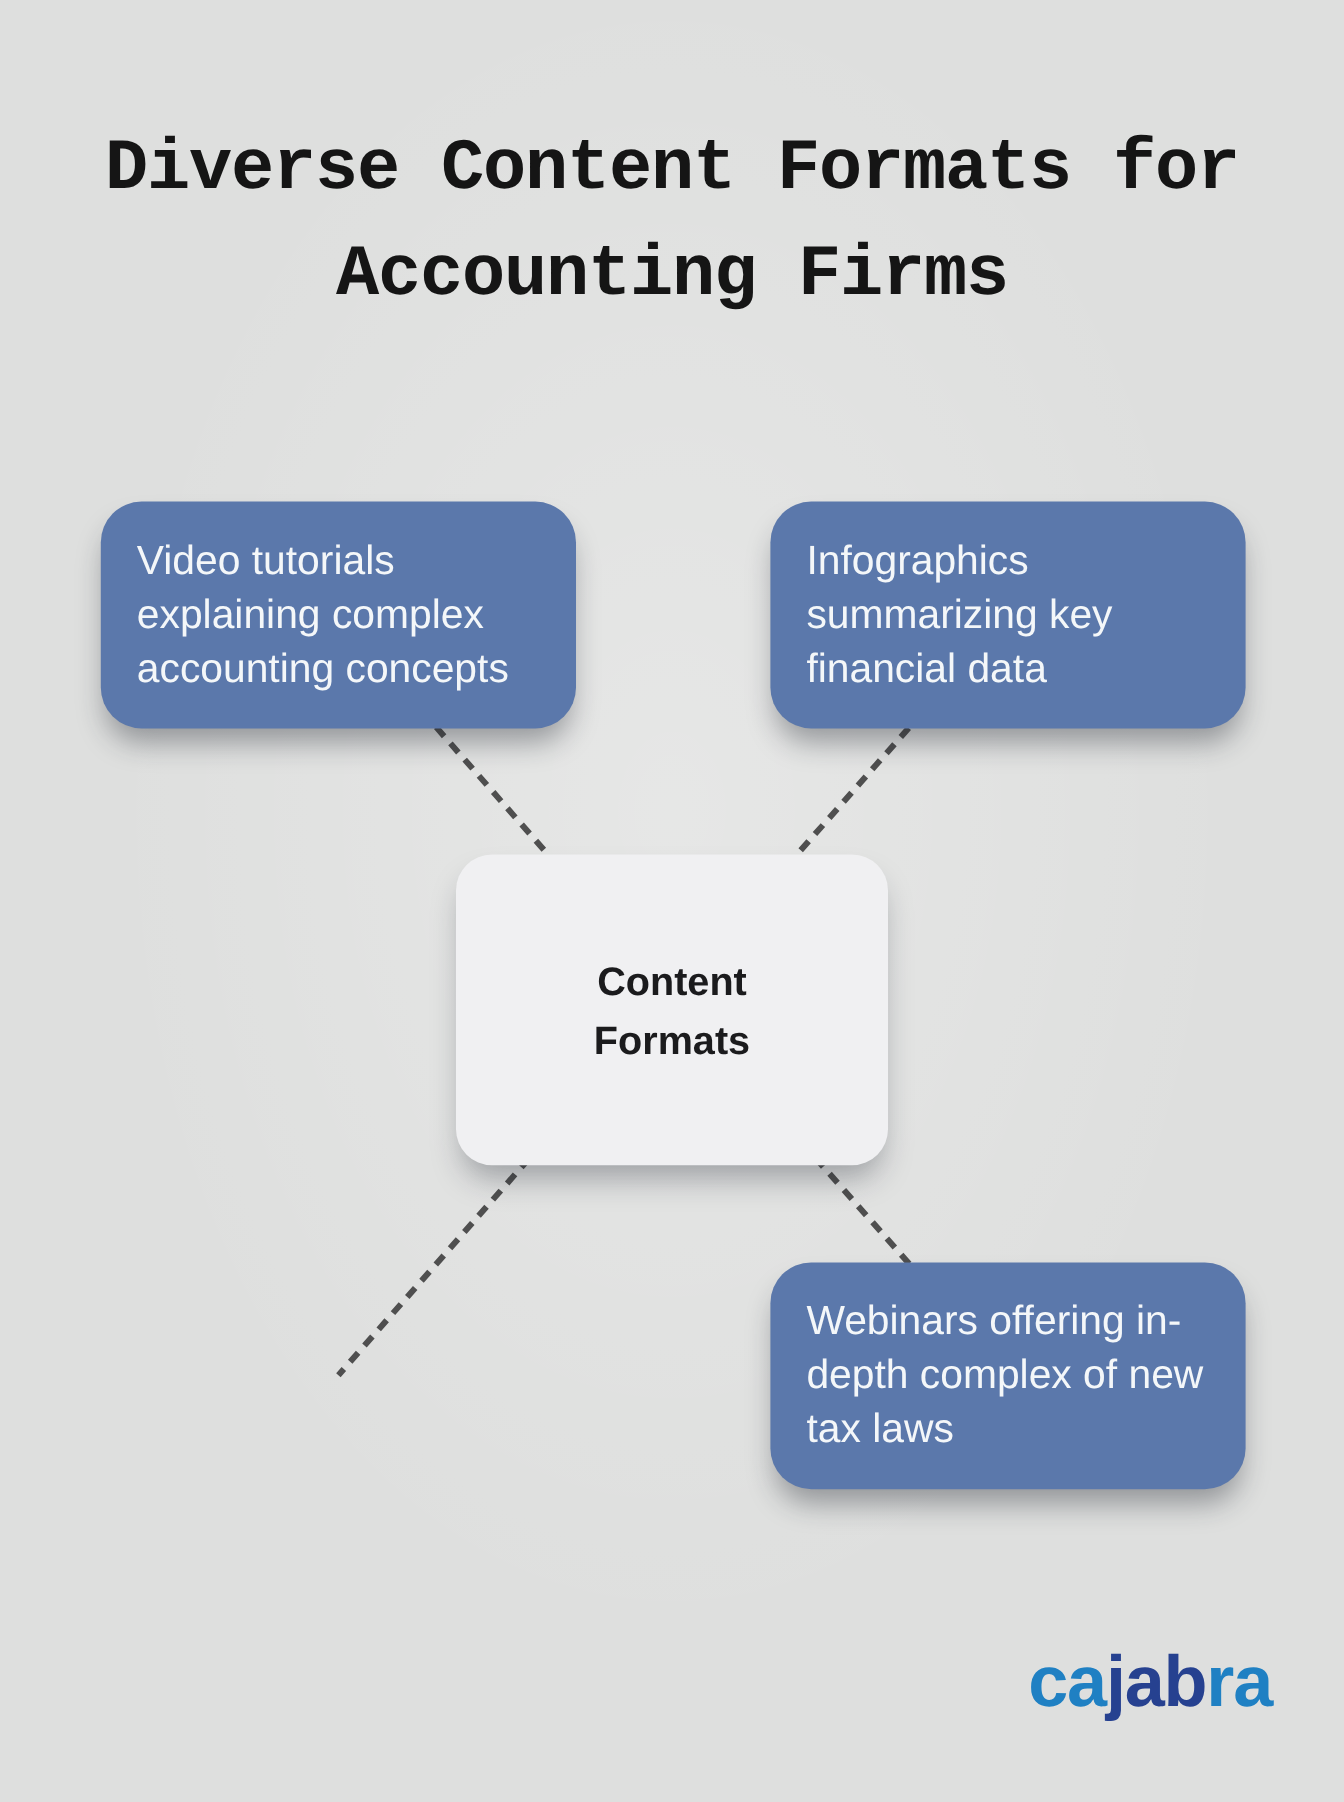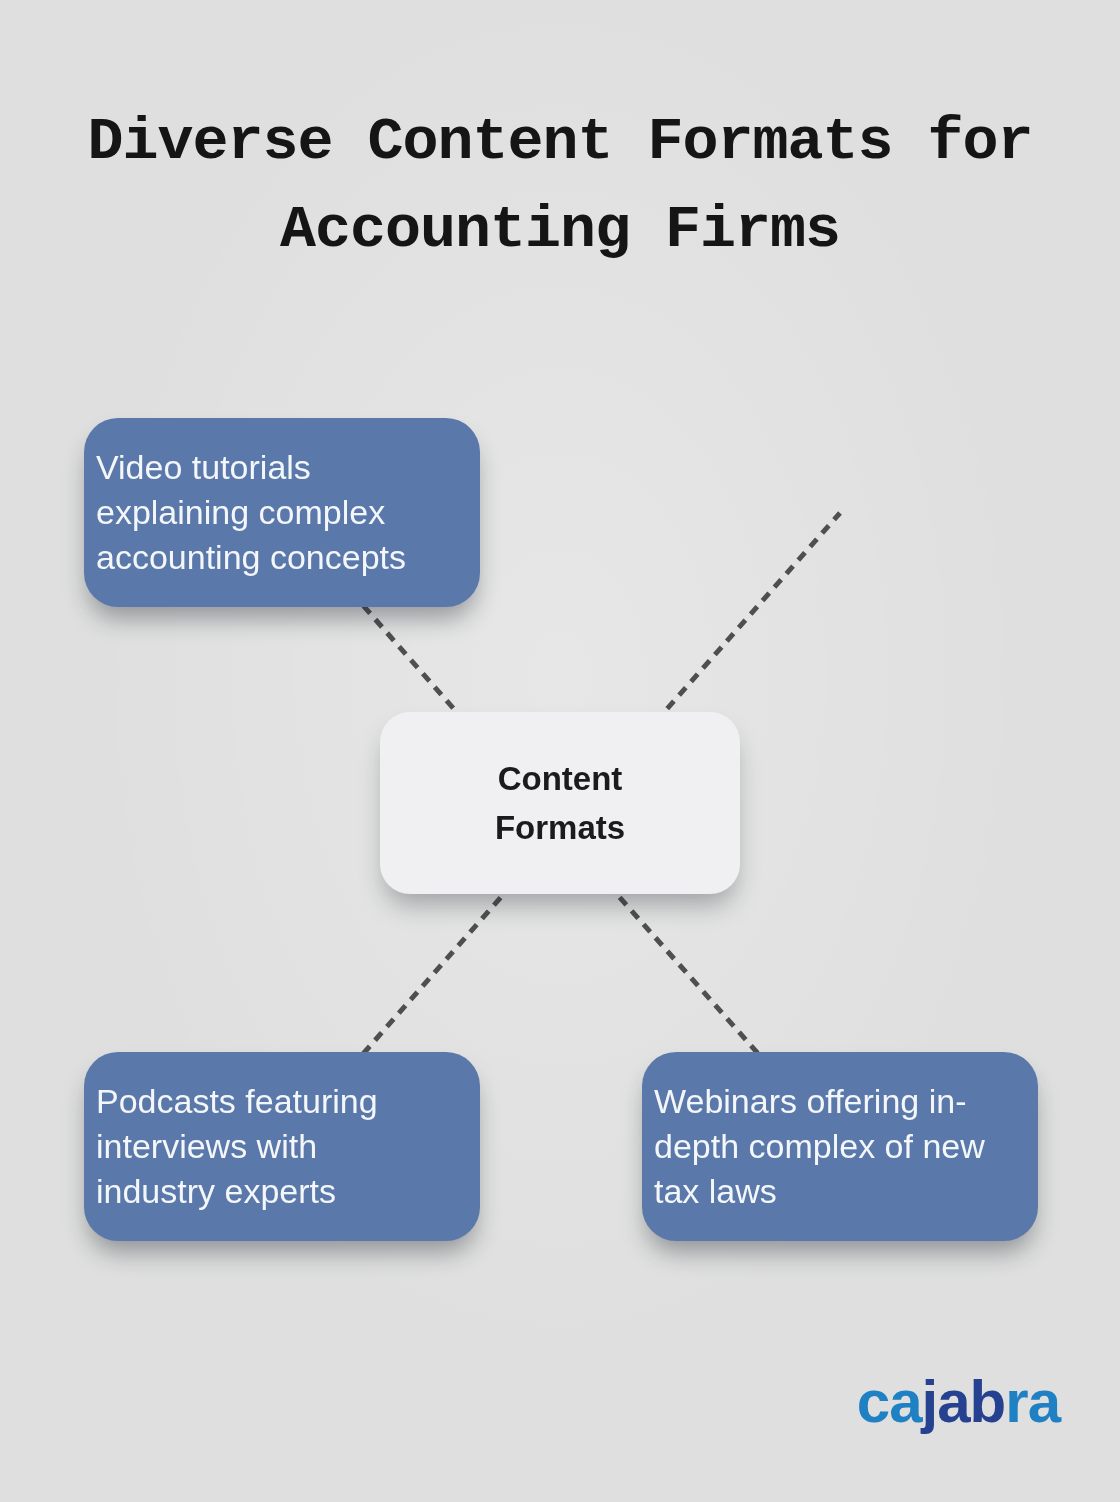--- a/index.html
+++ b/index.html
@@ -41,40 +41,40 @@
   }
   .card {
     position: absolute;
     width: 396px;
     height: 189px;
     border-radius: 34px;
     background: var(--card, #5b78ab);
     box-shadow: 0 16px 24px -5px rgba(30, 35, 45, 0.40);
     display: flex;
     align-items: center;
-    padding: 0 12px;
+    padding: 0 30px;
     box-sizing: border-box;
   }
   .card-text {
     color: var(--card_text, #f4f7f9);
     font-size: 34px;
     line-height: 45px;
     font-weight: 400;
     white-space: pre-line;
   }
   .card-tl { left: 84px;  top: 418px; }
   .card-tr { left: 642px; top: 418px; }
   .card-bl { left: 84px;  top: 1052px; }
   .card-br { left: 642px; top: 1052px; }
   .center-node {
     position: absolute;
     left: 380px;
     top: 712px;
     width: 360px;
-    height: 182px;
+    height: 259px;
     border-radius: 30px;
     background: var(--center_bg, #f0f0f2);
     box-shadow: 0 16px 26px -6px rgba(30, 35, 45, 0.35);
     display: flex;
     align-items: center;
     justify-content: center;
   }
   .center-label {
     font-size: 33px;
     line-height: 49px;
@@ -109,26 +109,26 @@
     <line x1="560" y1="830" x2="282" y2="1146"></line>
     <line x1="560" y1="830" x2="840" y2="1146"></line>
   </svg>
 
   <div class="card card-tl">
     <span class="card-text">Video tutorials
 explaining complex
 accounting concepts</span>
   </div>
 
+  <div class="card card-tr">
+    <span class="card-text">Infographics
+summarizing key
+financial data</span>
+  </div>
 
-  <div class="card card-bl">
-    <span class="card-text">Podcasts featuring
-interviews with
-industry experts</span>
-  </div>
 
   <div class="card card-br">
     <span class="card-text">Webinars offering in-
 depth complex of new
 tax laws</span>
   </div>
 
   <div class="center-node">
     <span class="center-label">Content
 Formats</span>

